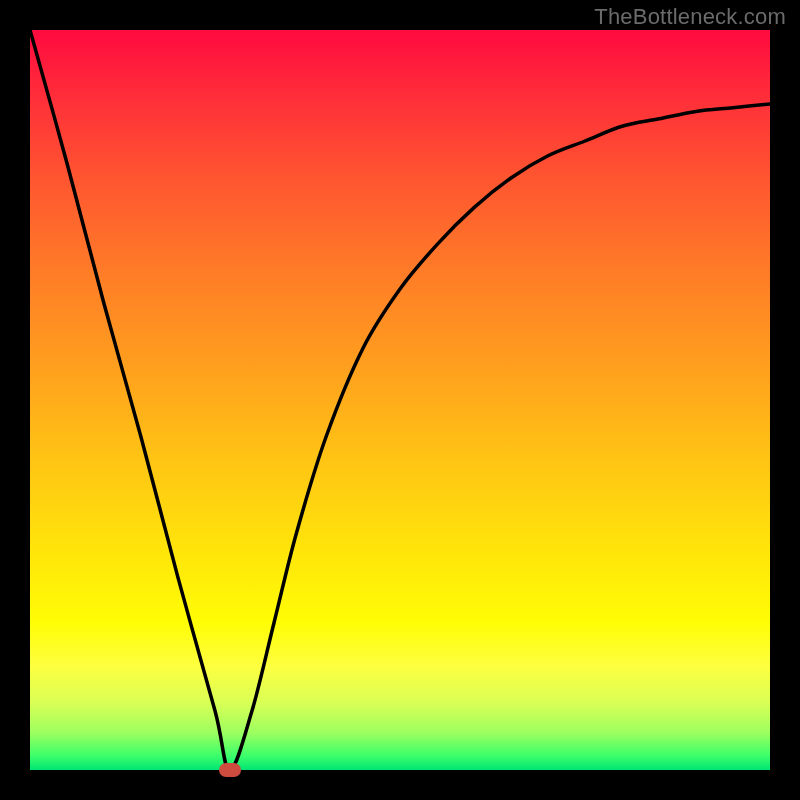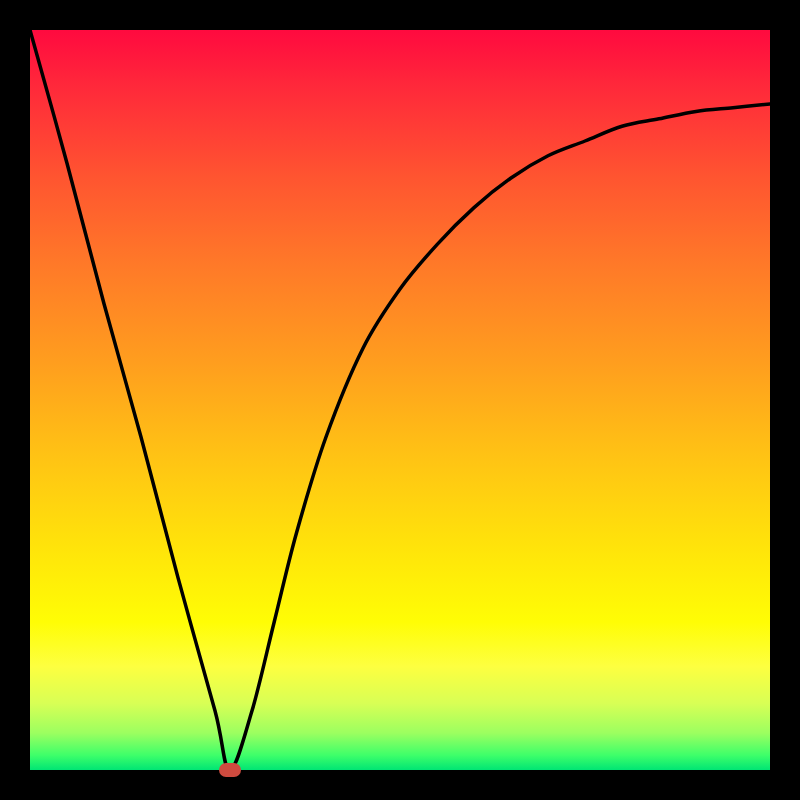--- a/index.html
+++ b/index.html
@@ -75,14 +75,15 @@
   <div class="plot-area">
 
     <svg class="curve" width="740" height="740" viewBox="0 0 740 740">
       <path id="curve-path" fill="none" stroke="#000" stroke-width="3.5" stroke-linejoin="round" stroke-linecap="round" d="M 0 0 C 6.166666666666667 22.200000000000006, 24.666666666666664 87.56666666666672, 37 133.20000000000005 C 49.333333333333336 178.83333333333337, 61.666666666666664 228.16666666666669, 74 273.8 C 86.33333333333333 319.43333333333334, 98.66666666666667 361.3666666666667, 111 407 C 123.33333333333333 452.6333333333333, 135.66666666666666 501.9666666666667, 148 547.6 C 160.33333333333334 593.2333333333333, 176.36666666666667 648.7333333333333, 185 680.8 C 193.63333333333333 712.8666666666666, 193.63333333333335 740, 199.8 740 C 205.96666666666667 740, 214.6 705.4666666666666, 222 680.8 C 229.4 656.1333333333333, 236.8 621.6, 244.20000000000002 592 C 251.60000000000002 562.4, 257.76666666666665 534.0333333333333, 266.4 503.2 C 275.0333333333333 472.3666666666667, 284.9 437.8333333333333, 296 407 C 307.1 376.1666666666667, 320.6666666666667 342.86666666666673, 333 318.20000000000005 C 345.3333333333333 293.53333333333336, 357.66666666666663 276.26666666666665, 370 259 C 382.33333333333337 241.73333333333332, 394.66666666666674 228.16666666666669, 407.00000000000006 214.60000000000002 C 419.33333333333337 201.03333333333336, 431.6666666666667 188.70000000000002, 444 177.60000000000002 C 456.3333333333333 166.50000000000003, 468.6666666666667 156.63333333333333, 481 148 C 493.3333333333333 139.36666666666667, 505.6666666666667 131.96666666666673, 518 125.80000000000007 C 530.3333333333334 119.6333333333334, 542.6666666666666 115.93333333333334, 555 111 C 567.3333333333334 106.06666666666666, 579.6666666666666 99.90000000000005, 592 96.20000000000005 C 604.3333333333334 92.50000000000004, 616.6666666666666 91.26666666666664, 629 88.79999999999995 C 641.3333333333334 86.33333333333327, 653.6666666666666 83.24999999999999, 666 81.39999999999998 C 678.3333333333334 79.54999999999997, 690.6666666666666 78.93333333333327, 703 77.69999999999993 C 715.3333333333334 76.4666666666666, 733.8333333333334 74.61666666666666, 740 74"></path>
     </svg>
 
     <div class="marker" id="marker" style="left: 199.8px; top: 740px; background: rgb(206, 75, 63);"></div>
 
   </div>
 
+  <div class="watermark">TheBottleneck.com</div>
 
 </div>
 
 </body></html>

